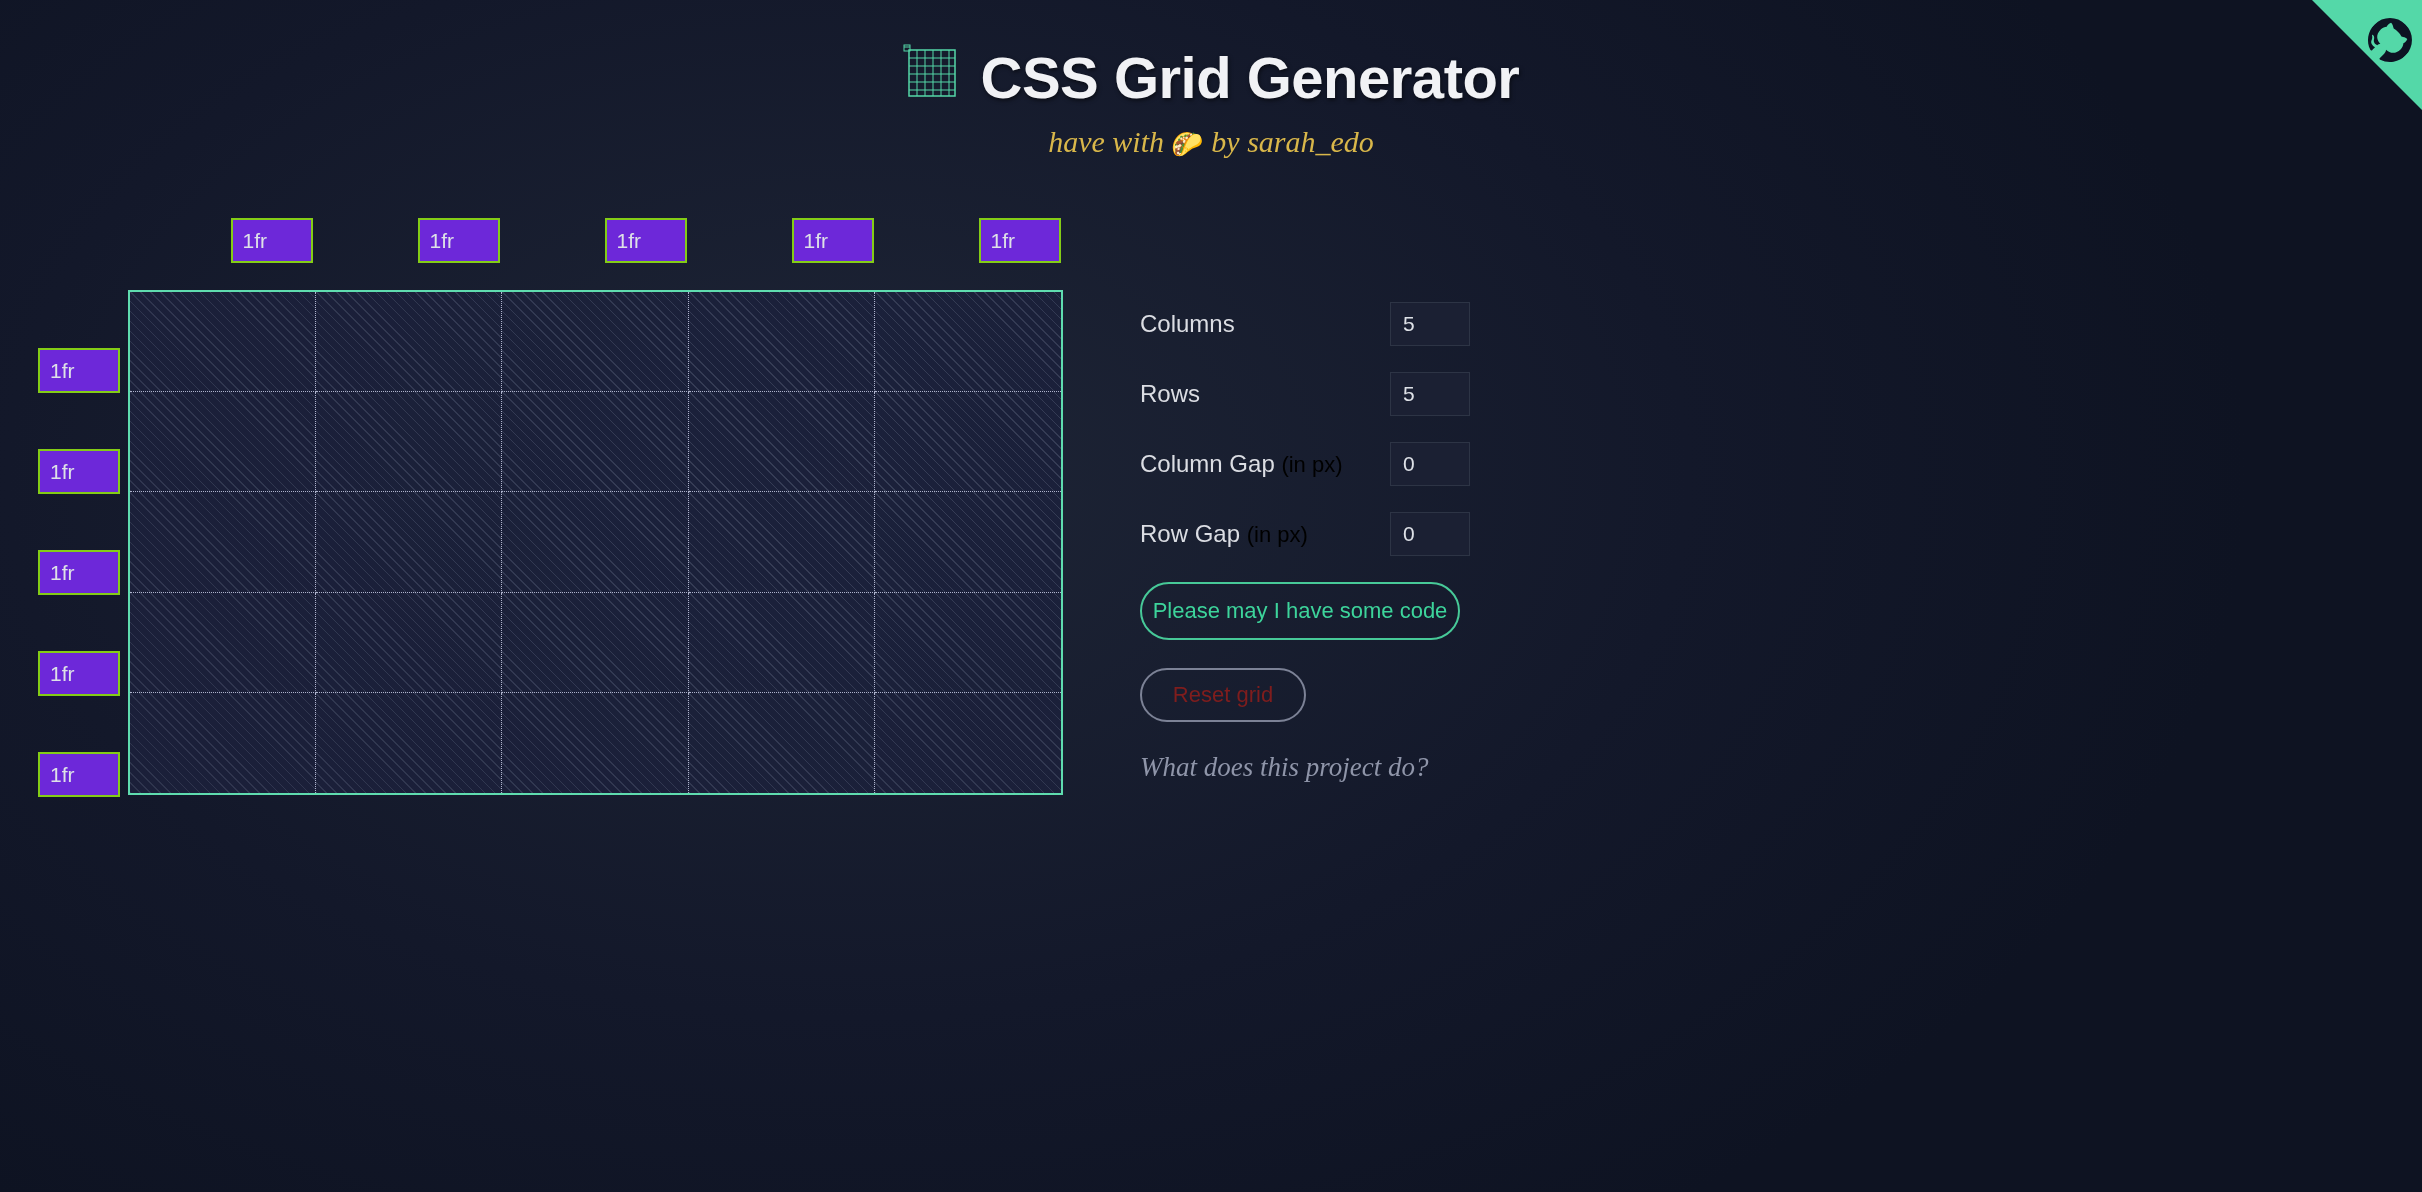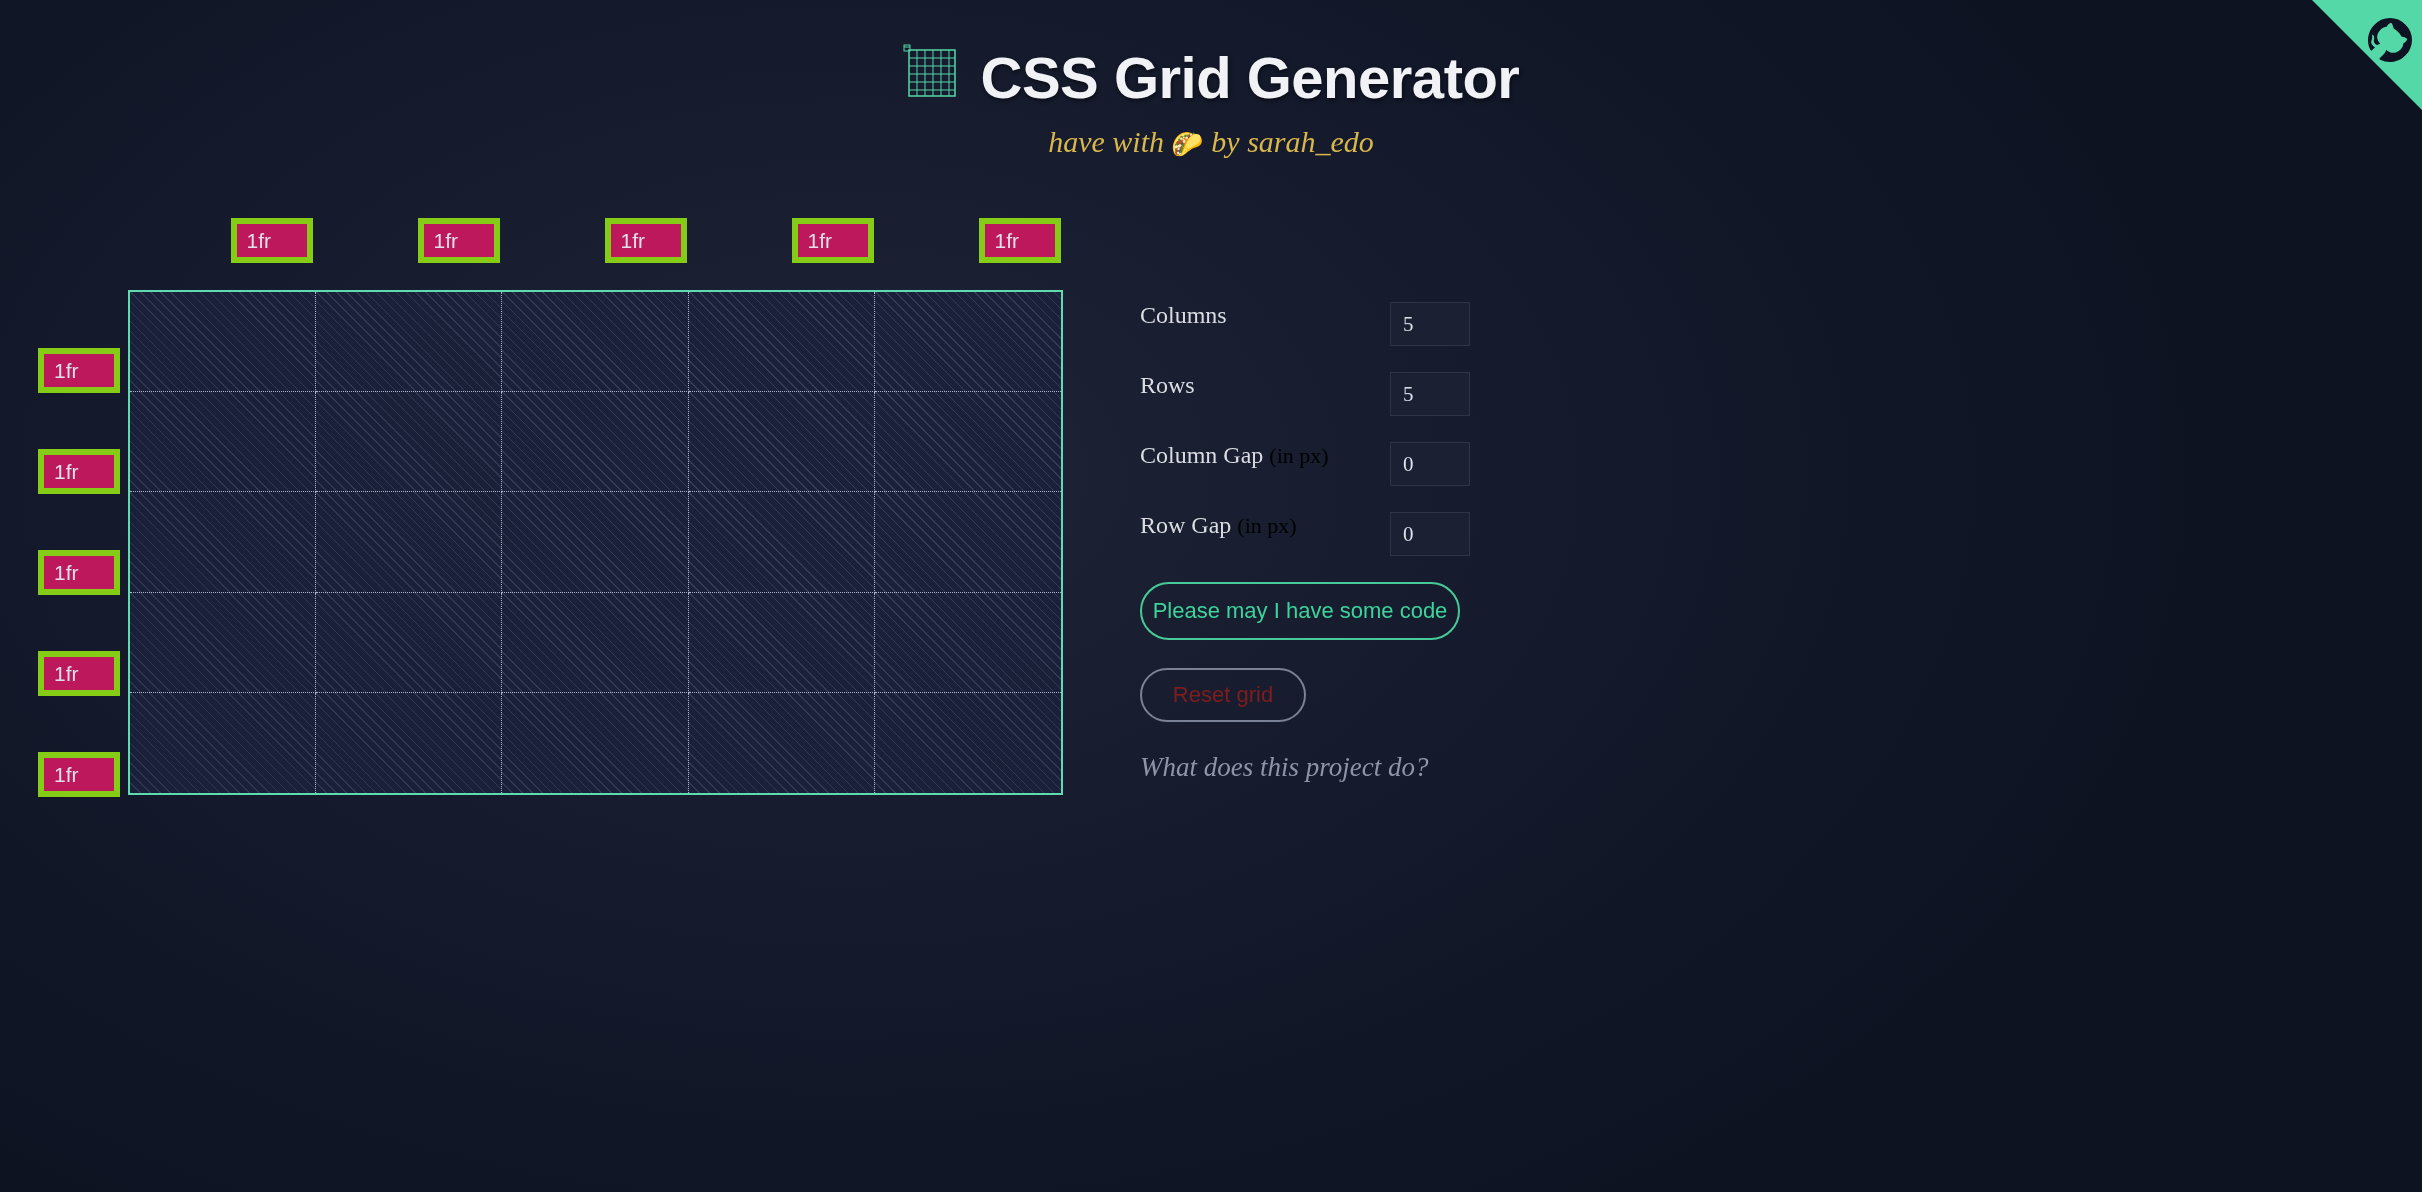--- a/index.html
+++ b/index.html
@@ -92,22 +92,22 @@
   }
   .row-units .unit-wrap {
     height: 101px;
     display: flex;
     align-items: center;
   }
 
   .unit-input {
     width: 82px;
     height: 45px;
-    background: #be185d;
-    border: 6px solid #84cc16;
+    background: #6d28d9;
+    border: 2px solid #84cc16;
     color: #dee1e7;
     font-size: 21px;
     padding: 13px 10px;
     font-family: inherit;
   }
 
   
   .grid-preview {
     position: absolute;
     left: 128px;
@@ -134,24 +134,23 @@
 
   
   .sidebar {
     position: absolute;
     left: 1140px;
     top: 84px;
     width: 330px;
   }
   .control-row {
     display: flex;
-    align-items: flex-start;
+    align-items: center;
     justify-content: space-between;
     margin-bottom: 26px;
-    font-family: Liberation Serif, serif;
   }
   .control-row label {
     font-size: 24px;
     color: #dbdde3;
   }
   .control-row .hint { color: #000000; font-size: 22px; }
   .num-input {
     width: 80px;
     height: 44px;
     background: #1b2033;

